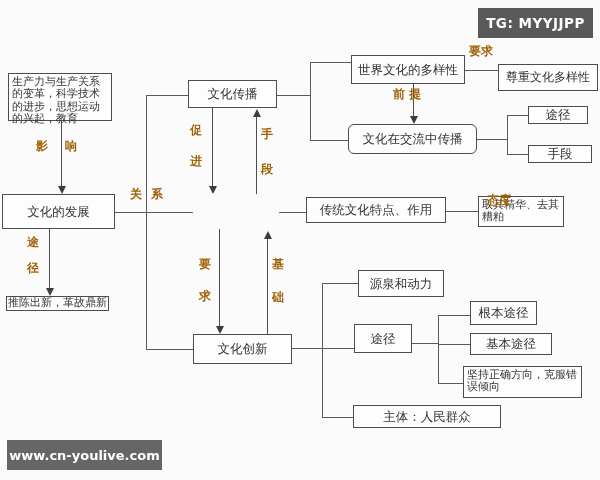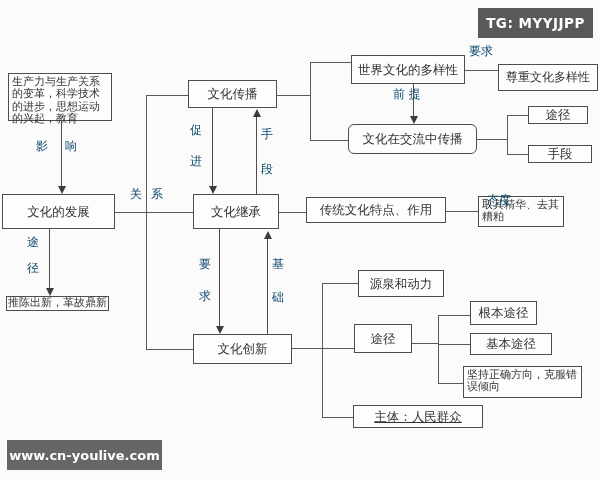--- a/index.html
+++ b/index.html
@@ -15,21 +15,21 @@
     align-items:flex-start;justify-content:flex-start;text-align:left;
     font-size:11px;padding:2px 3px;line-height:1.12;
   }
   .hline{position:absolute;height:0;border-top:1px solid #5a5a5a;}
   .vline{position:absolute;width:0;border-left:1px solid #5a5a5a;}
   .arrow{position:absolute;width:0;border-left:1px solid #4d4d4d;}
   .head-down{position:absolute;bottom:-7px;left:-4.5px;width:0;height:0;
     border-left:4px solid transparent;border-right:4px solid transparent;border-top:8px solid #3c3c3c;}
   .head-up{position:absolute;top:-7px;left:-4.5px;width:0;height:0;
     border-left:4px solid transparent;border-right:4px solid transparent;border-bottom:8px solid #3c3c3c;}
-  .lbl{position:absolute;font-size:12px;color:#0c4a6e;white-space:nowrap;line-height:1;}
+  .lbl{position:absolute;font-size:12px;color:#a16207;white-space:nowrap;line-height:1;font-weight:bold;}
   .badge{
     position:absolute;left:478px;top:8px;width:115px;height:30px;
     background:#595959;color:#fff;font-weight:bold;font-size:13.5px;
     display:flex;align-items:center;justify-content:center;letter-spacing:.5px;
   }
   .watermark{
     position:absolute;left:7px;top:440px;width:155px;height:30px;
     background:#666666;color:#fff;font-size:13px;font-weight:bold;
     display:flex;align-items:center;justify-content:center;
   }
@@ -38,21 +38,20 @@
 <body>
 
 <div id="canvas">
 
   <div class="node multiline" style="left:8px;top:73px;width:104px;height:48px;">生产力与生产关系的变革，科学技术的进步，思想运动的兴起，教育</div>
 
   <div class="node" style="left:2px;top:194px;width:113px;height:35px;">文化的发展</div>
 
   <div class="node" style="left:188px;top:80px;width:89px;height:28px;">文化传播</div>
 
-  <div class="node" style="left:193px;top:194px;width:86px;height:35px;">文化继承</div>
 
   <div class="node" style="left:193px;top:334px;width:99px;height:30px;">文化创新</div>
 
   <div class="node" style="left:6px;top:296px;width:103px;height:15px;font-size:11px;">推陈出新，革故鼎新</div>
 
   <div class="node" style="left:351px;top:55px;width:114px;height:29px;">世界文化的多样性</div>
 
   <div class="node" style="left:498px;top:64px;width:100px;height:27px;font-size:12px;">尊重文化多样性</div>
 
   <div class="node" style="left:348px;top:124px;width:129px;height:30px;border-radius:6px;">文化在交流中传播</div>
@@ -68,21 +67,21 @@
   <div class="node" style="left:358px;top:270px;width:86px;height:27px;">源泉和动力</div>
 
   <div class="node" style="left:354px;top:324px;width:58px;height:29px;">途径</div>
 
   <div class="node" style="left:470px;top:301px;width:67px;height:24px;">根本途径</div>
 
   <div class="node" style="left:470px;top:333px;width:82px;height:22px;">基本途径</div>
 
   <div class="node multiline" style="left:463px;top:366px;width:119px;height:32px;">坚持正确方向，克服错误倾向</div>
 
-  <div class="node" style="left:353px;top:405px;width:130px;height:23px;text-decoration:underline;">主体：人民群众</div>
+  <div class="node" style="left:353px;top:405px;width:148px;height:23px;">主体：人民群众</div>
 
   <div class="vline" style="left:146px;top:95px;height:254px;"></div>
   <div class="hline" style="left:146px;top:95px;width:42px;"></div>
   <div class="hline" style="left:115px;top:212px;width:78px;"></div>
   <div class="hline" style="left:146px;top:349px;width:47px;"></div>
 
   <div class="hline" style="left:277px;top:95px;width:33px;"></div>
   <div class="vline" style="left:310px;top:62px;height:78px;"></div>
   <div class="hline" style="left:310px;top:62px;width:41px;"></div>
   <div class="hline" style="left:310px;top:140px;width:38px;"></div>

